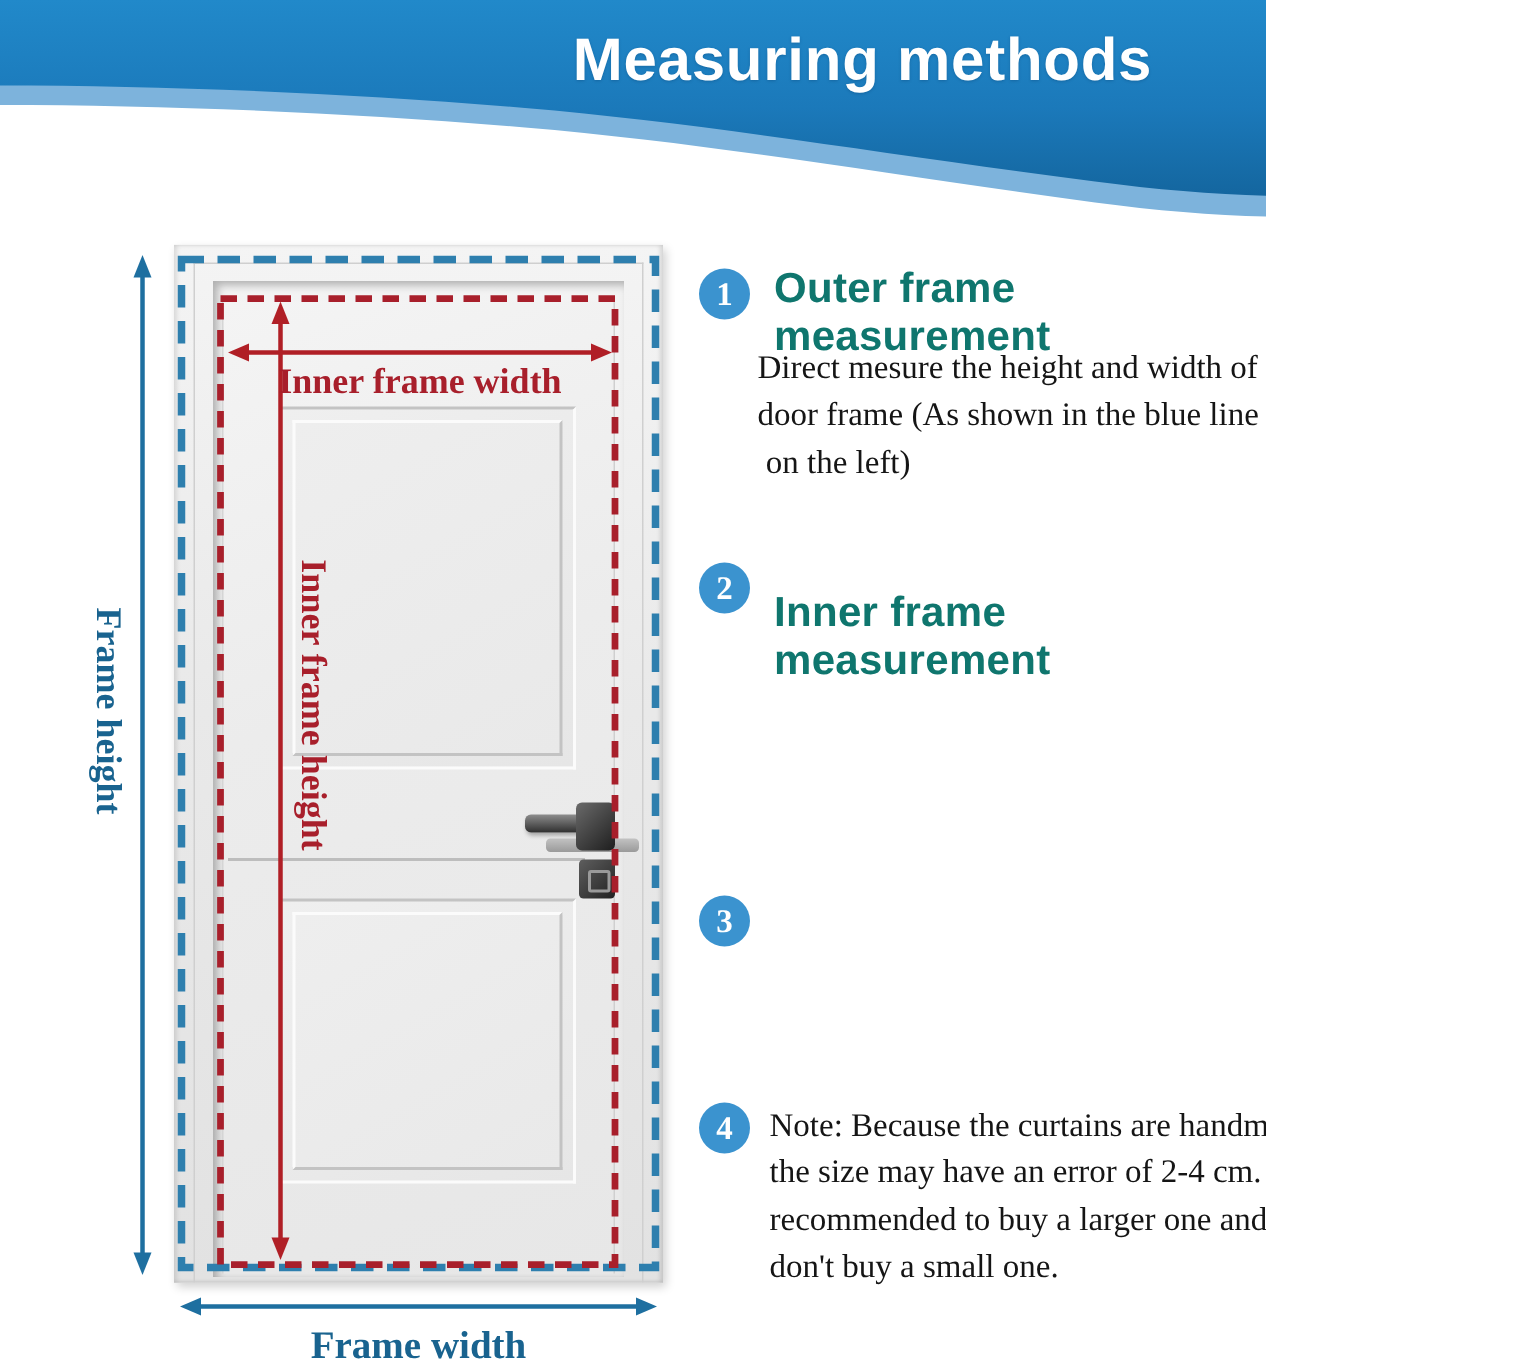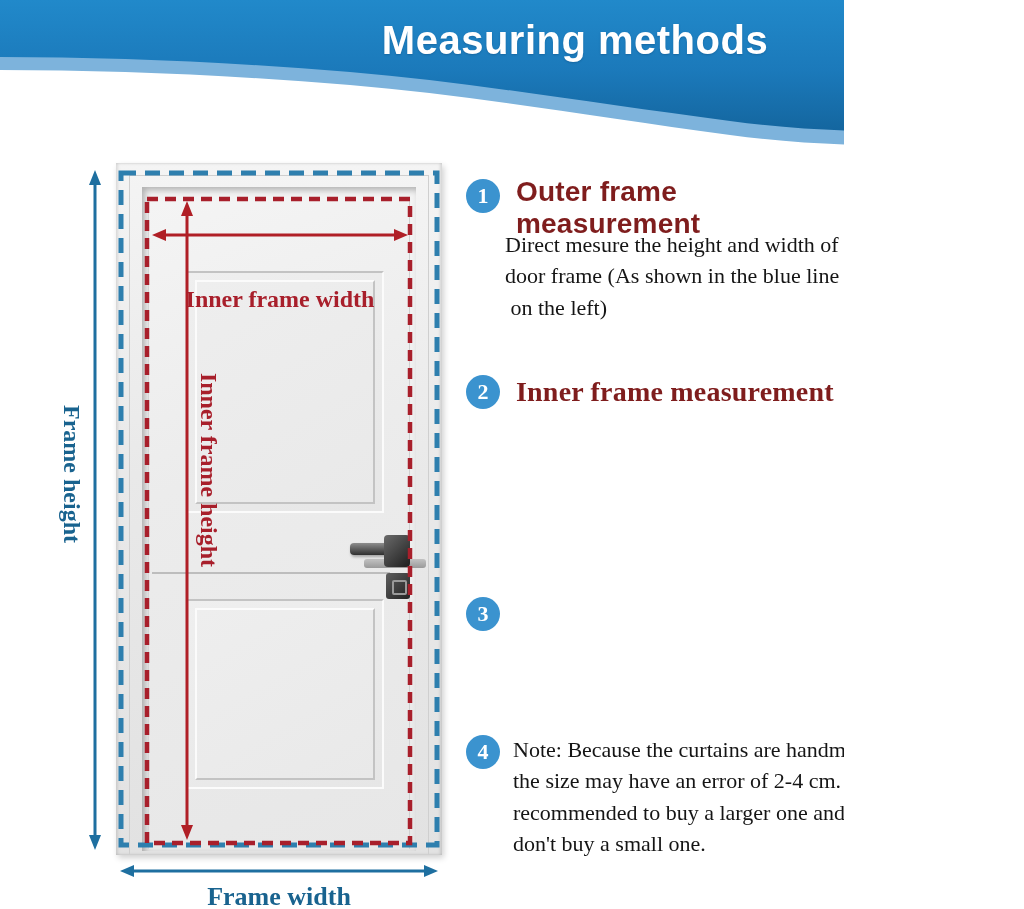--- a/index.html
+++ b/index.html
@@ -53,38 +53,38 @@
     background:linear-gradient(180deg,#c2c2c2,#9a9a9a);}
   .lockbox{position:absolute;left:270px;top:410px;width:24px;height:26px;border-radius:3px;
     background:linear-gradient(135deg,#5e5e5e,#222222);}
   .lockbox::after{content:"";position:absolute;left:6px;top:7px;width:11px;height:11px;
     border:2px solid #9a9a9a;border-radius:2px;}
   
   .overlay{position:absolute;left:0;top:0;width:1024px;height:909px;z-index:2;pointer-events:none;}
   .lbl{position:absolute;z-index:3;font-family:"Liberation Serif",serif;font-weight:bold;white-space:nowrap;}
   .lbl-inner{color:#a81f2b;}
   .lbl-frame{color:#19638f;}
-  .lbl-ifw{left:150px;top:242px;width:260px;text-align:center;font-size:24px;margin-top:44px;}
+  .lbl-ifw{left:150px;top:242px;width:260px;text-align:center;font-size:24px;}
   .vrot{transform:translate(-50%,-50%) rotate(90deg);}
   .lbl-ifh{left:208px;top:470px;font-size:24px;}
   .lbl-fh{left:71px;top:474px;font-size:24px;}
   .lbl-fw{left:120px;top:882px;width:318px;text-align:center;font-size:26px;}
   
   .badge{
     position:absolute;width:34px;height:34px;border-radius:50%;background:#3b93cf;
     color:#ffffff;font-family:"Liberation Serif",serif;font-size:22px;font-weight:bold;
     display:flex;align-items:center;justify-content:center;z-index:3;
   }
   .b1{left:466px;top:179px;} .b2{left:466px;top:375px;}
   .b3{left:466px;top:597px;} .b4{left:466px;top:735px;}
   .heading{
-    position:absolute;left:516px;color:#7f1d1d;font-size:28px;font-weight:bold;
+    position:absolute;left:516px;color:#0f766e;font-size:28px;font-weight:bold;
     letter-spacing:0.2px;z-index:3;
   }
-  .h1{top:176px;} .h2{top:376px;font-family:Liberation Serif, serif;}
+  .h1{top:176px;} .h2{top:392px;}
   .body{
     position:absolute;z-index:3;font-family:"Liberation Serif",serif;
     font-size:22px;line-height:31.4px;color:#151515;white-space:pre-wrap;
   }
   .t1{left:505px;top:229px;width:470px;}
   .t2{left:512px;top:427px;width:480px;}
   .t3{left:513px;top:598px;width:470px;}
   .t4{left:513px;top:734px;width:470px;}
 </style>
 </head>

